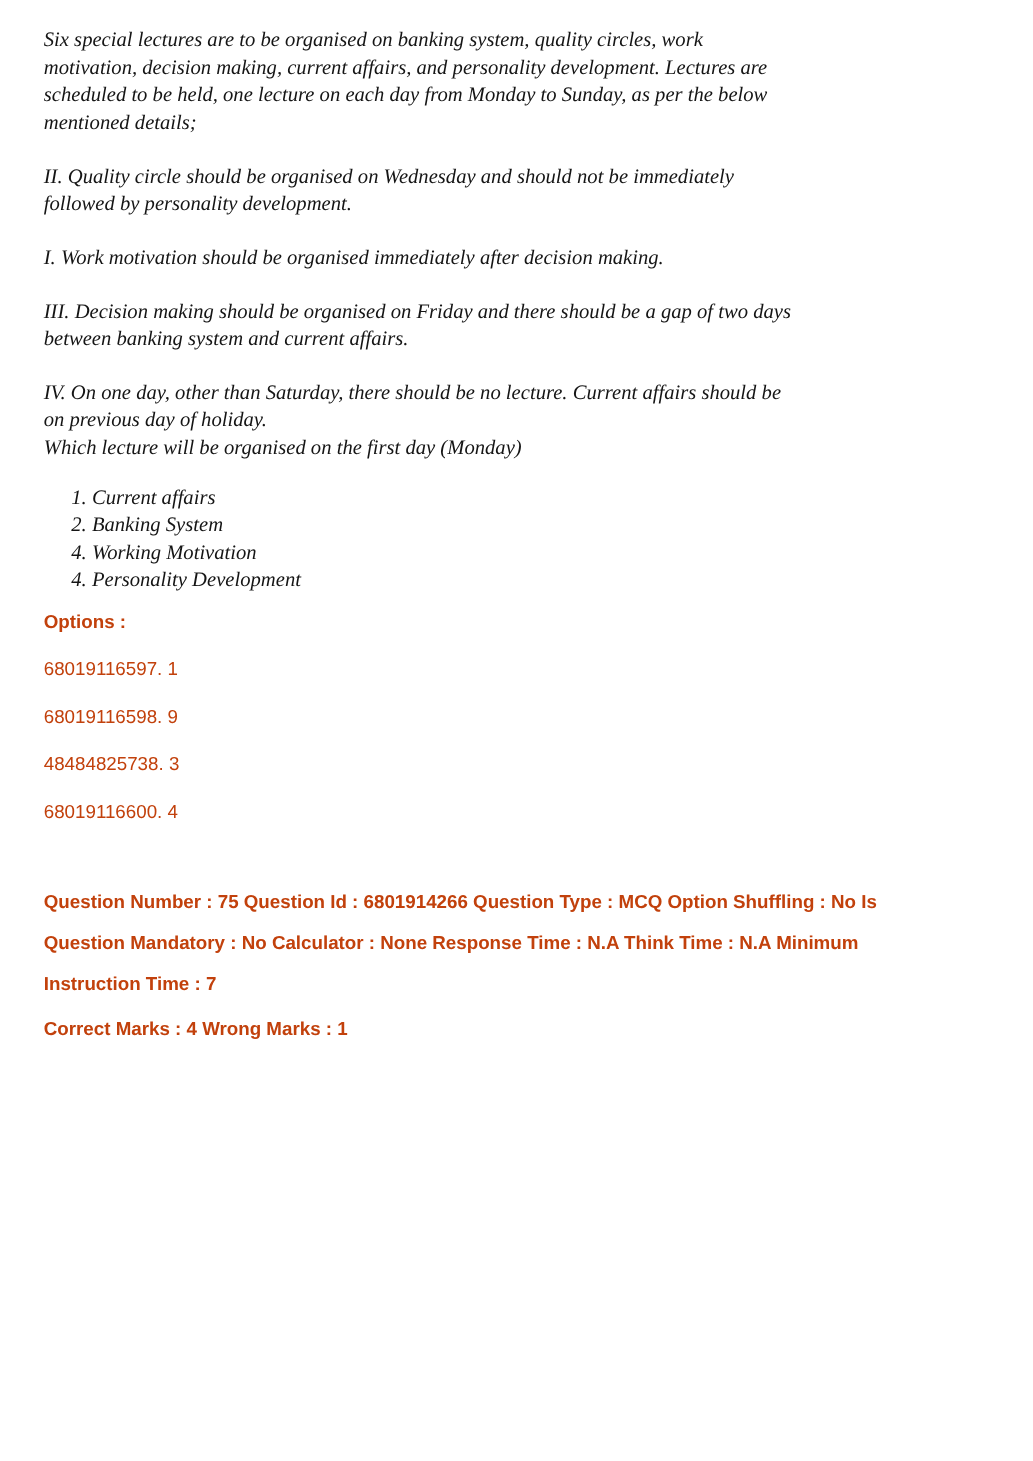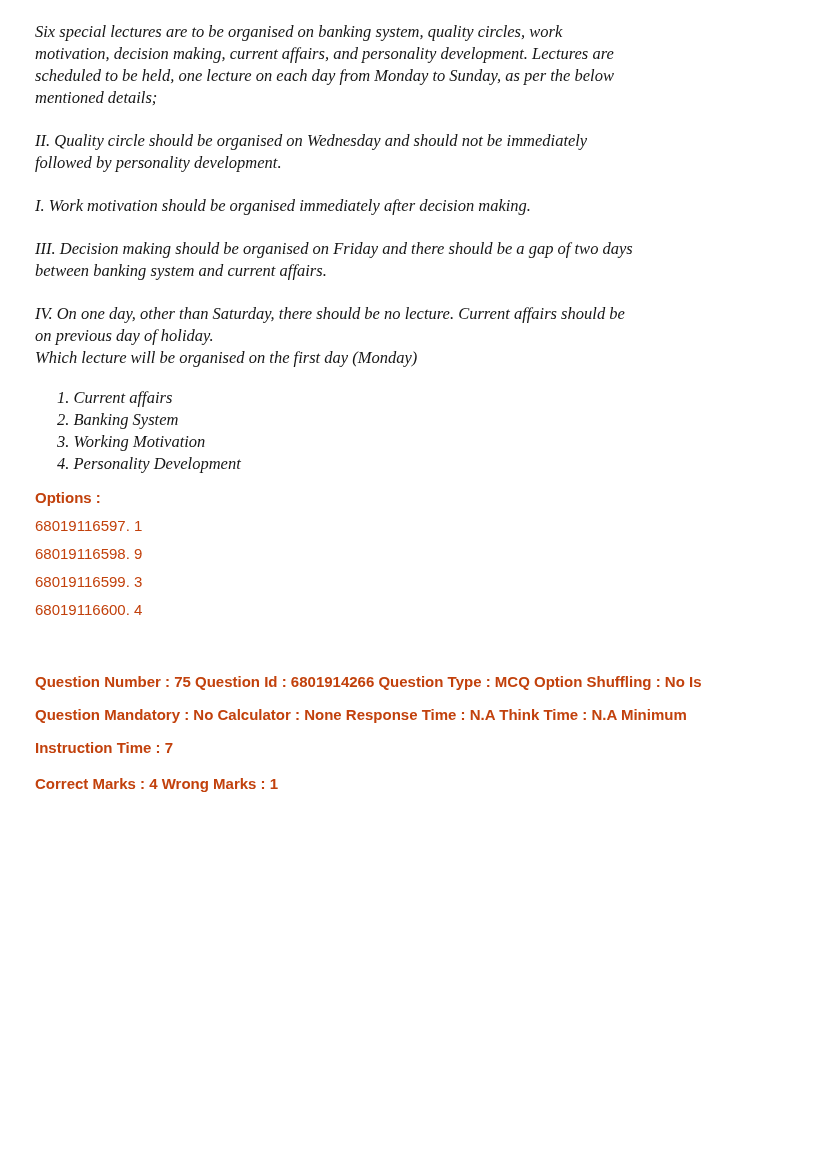--- a/index.html
+++ b/index.html
@@ -46,21 +46,21 @@
     color: #c2410c;
   }
   .options-label {
     font-size: 15px;
     font-weight: 700;
     margin-top: 14px;
   }
   .option-row {
     font-size: 15px;
     font-weight: 400;
-    margin-top: 12px;
+    margin-top: 22px;
     line-height: 16px;
   }
   .metadata-block {
     margin-top: 47px;
     max-width: 770px;
   }
   .metadata-line {
     font-size: 15px;
     font-weight: 700;
     line-height: 33px;
@@ -78,31 +78,31 @@
     <p class="q-para">Six special lectures are to be organised on banking system, quality circles, work motivation, decision making, current affairs, and personality development. Lectures are scheduled to be held, one lecture on each day from Monday to Sunday, as per the below mentioned details;</p>
     <p class="q-para">II. Quality circle should be organised on Wednesday and should not be immediately followed by personality development.</p>
     <p class="q-para">I. Work motivation should be organised immediately after decision making.</p>
     <p class="q-para">III. Decision making should be organised on Friday and there should be a gap of two days between banking system and current affairs.</p>
     <p class="q-para-tight">IV. On one day, other than Saturday, there should be no lecture. Current affairs should be on previous day of holiday.</p>
     <p class="q-line">Which lecture will be organised on the first day (Monday)</p>
 
     <div class="choice-list">
       <div class="choice-item">1. Current affairs</div>
       <div class="choice-item">2. Banking System</div>
-      <div class="choice-item">3. Working Motivation</div>
+      <div class="choice-item">4. Working Motivation</div>
       <div class="choice-item">4. Personality Development</div>
     </div>
   </div>
 
   <div class="sans options-label">Options :</div>
 
   <div>
     <div class="sans option-row">68019116597. 1</div>
     <div class="sans option-row">68019116598. 9</div>
-    <div class="sans option-row">68019116599. 3</div>
+    <div class="sans option-row">48484825738. 3</div>
     <div class="sans option-row">68019116600. 4</div>
   </div>
 
   <div class="metadata-block">
     <div class="sans metadata-line">Question Number : 75 Question Id : 6801914266 Question Type : MCQ Option Shuffling : No Is</div>
     <div class="sans metadata-line">Question Mandatory : No Calculator : None Response Time : N.A Think Time : N.A Minimum</div>
     <div class="sans metadata-line">Instruction Time : 7</div>
     <div class="sans metadata-line last">Correct Marks : 4 Wrong Marks : 1</div>
   </div>
 

